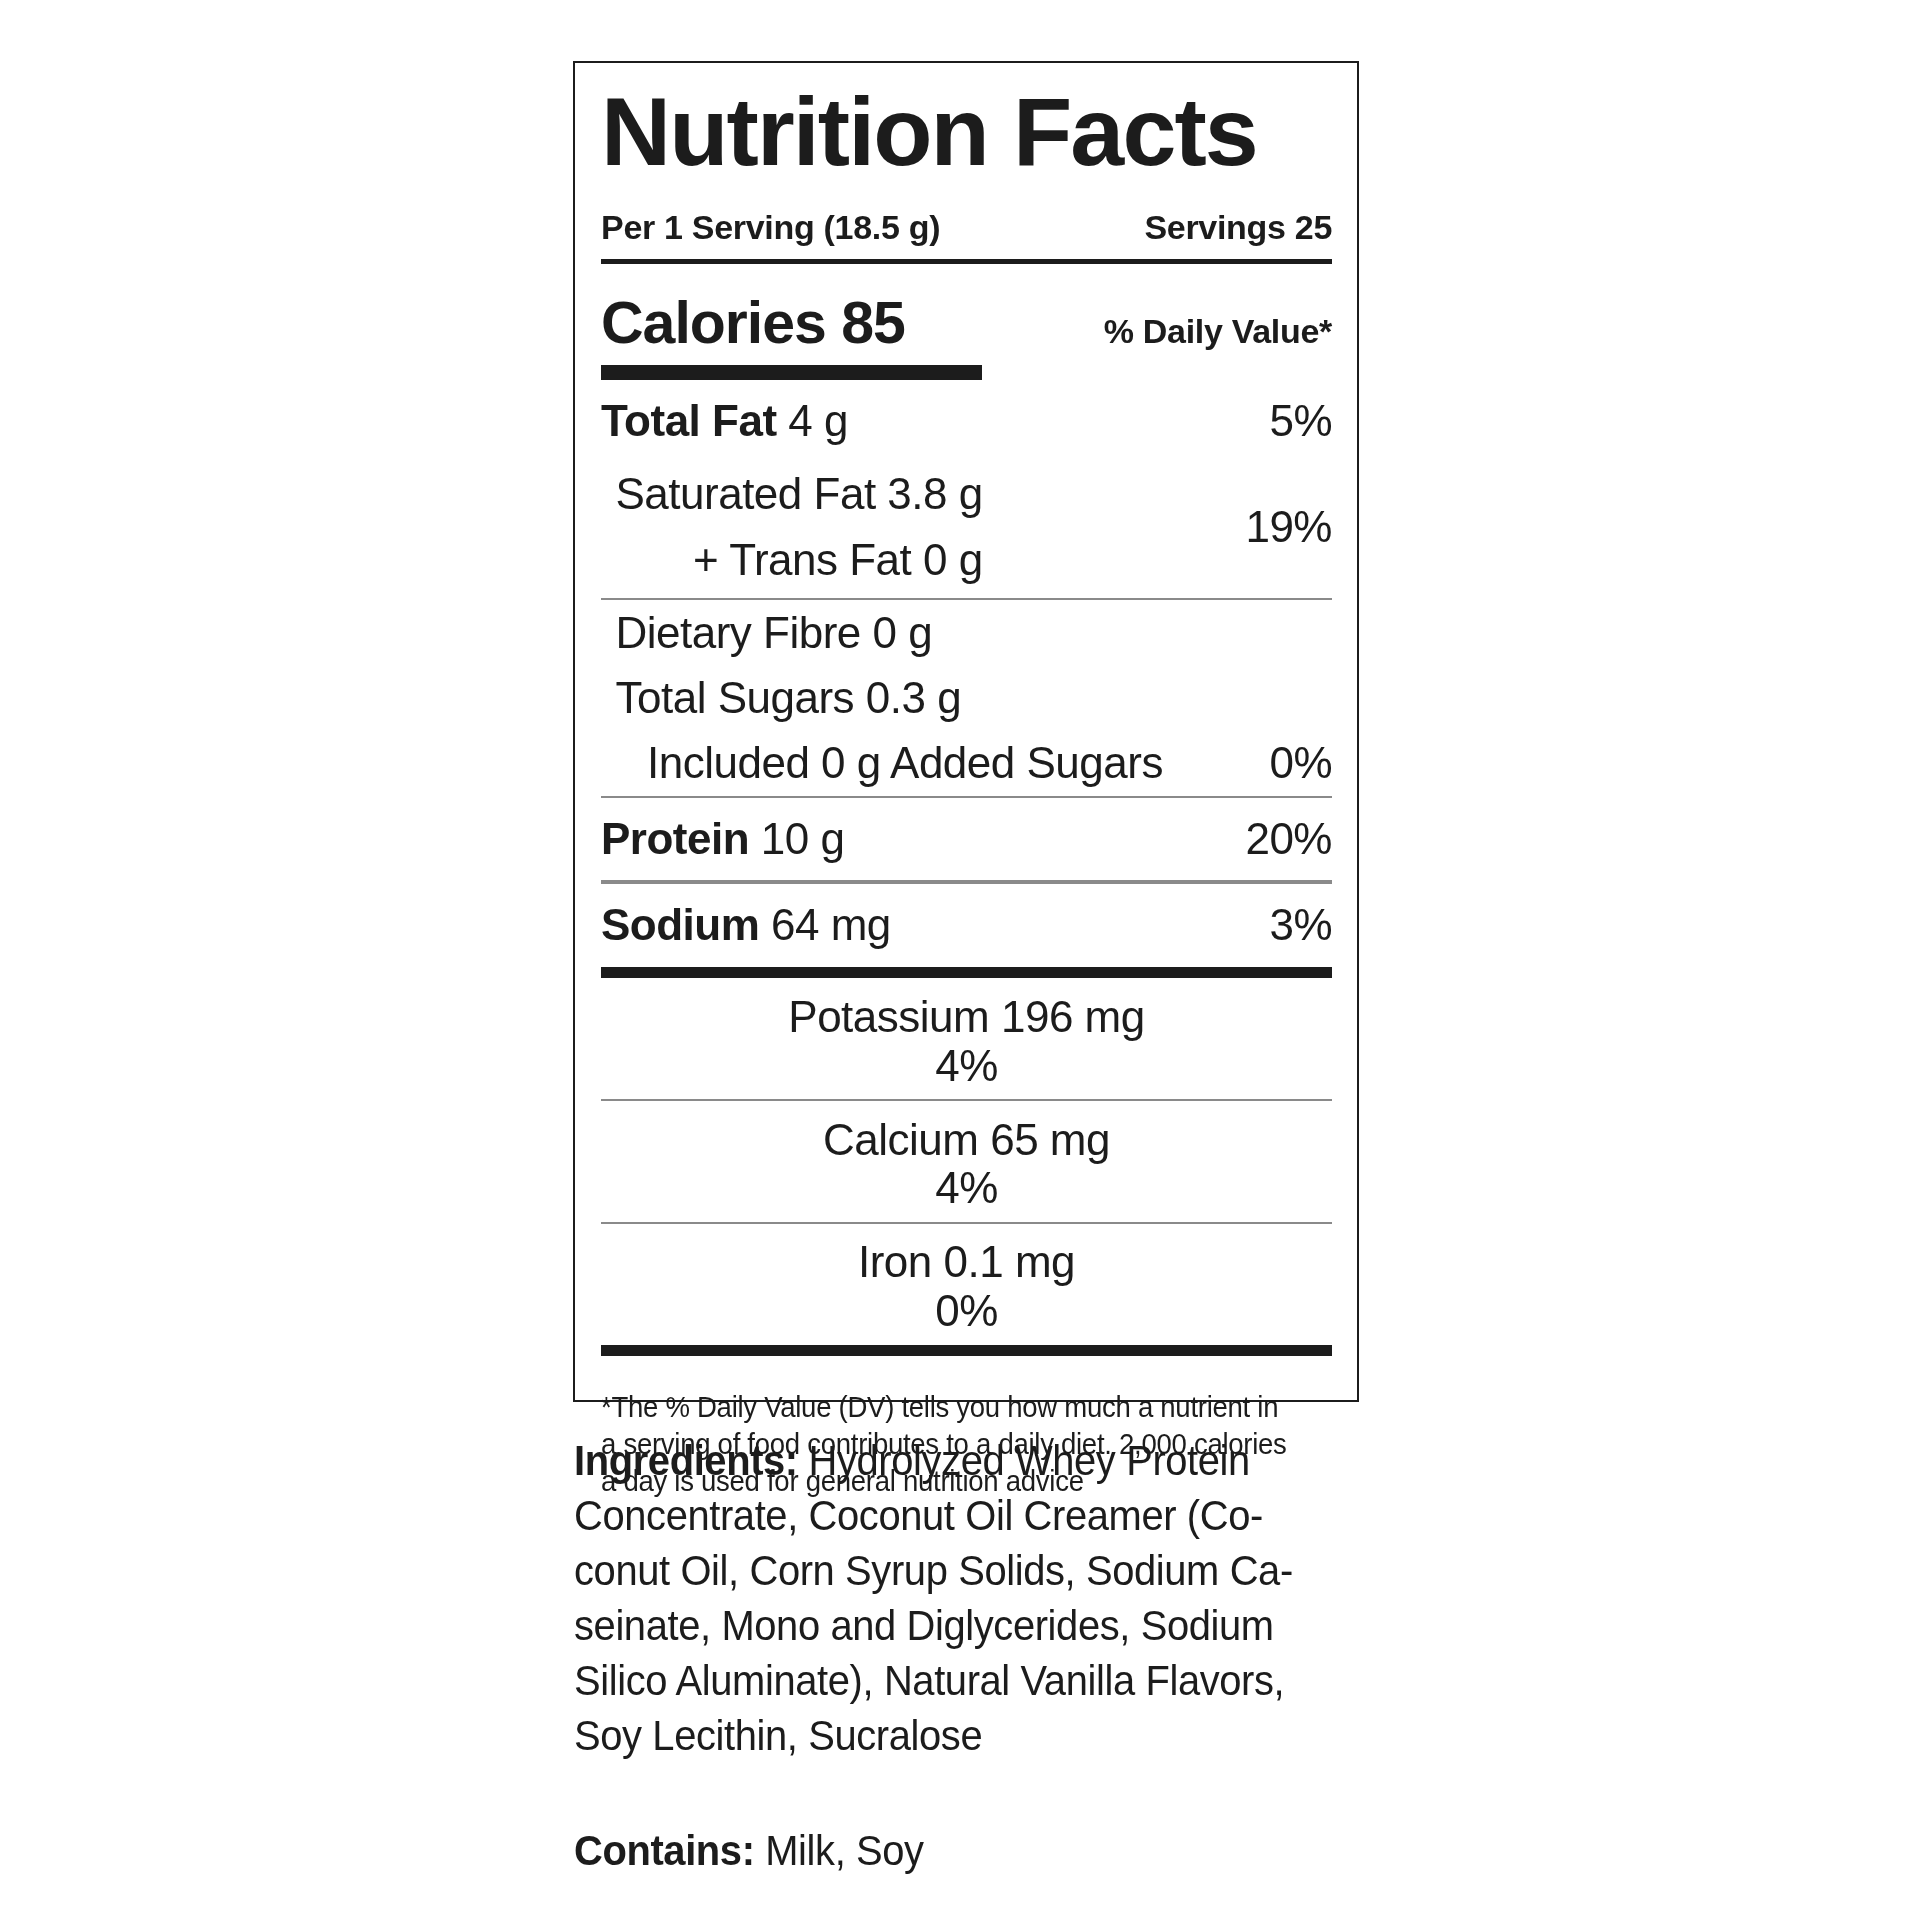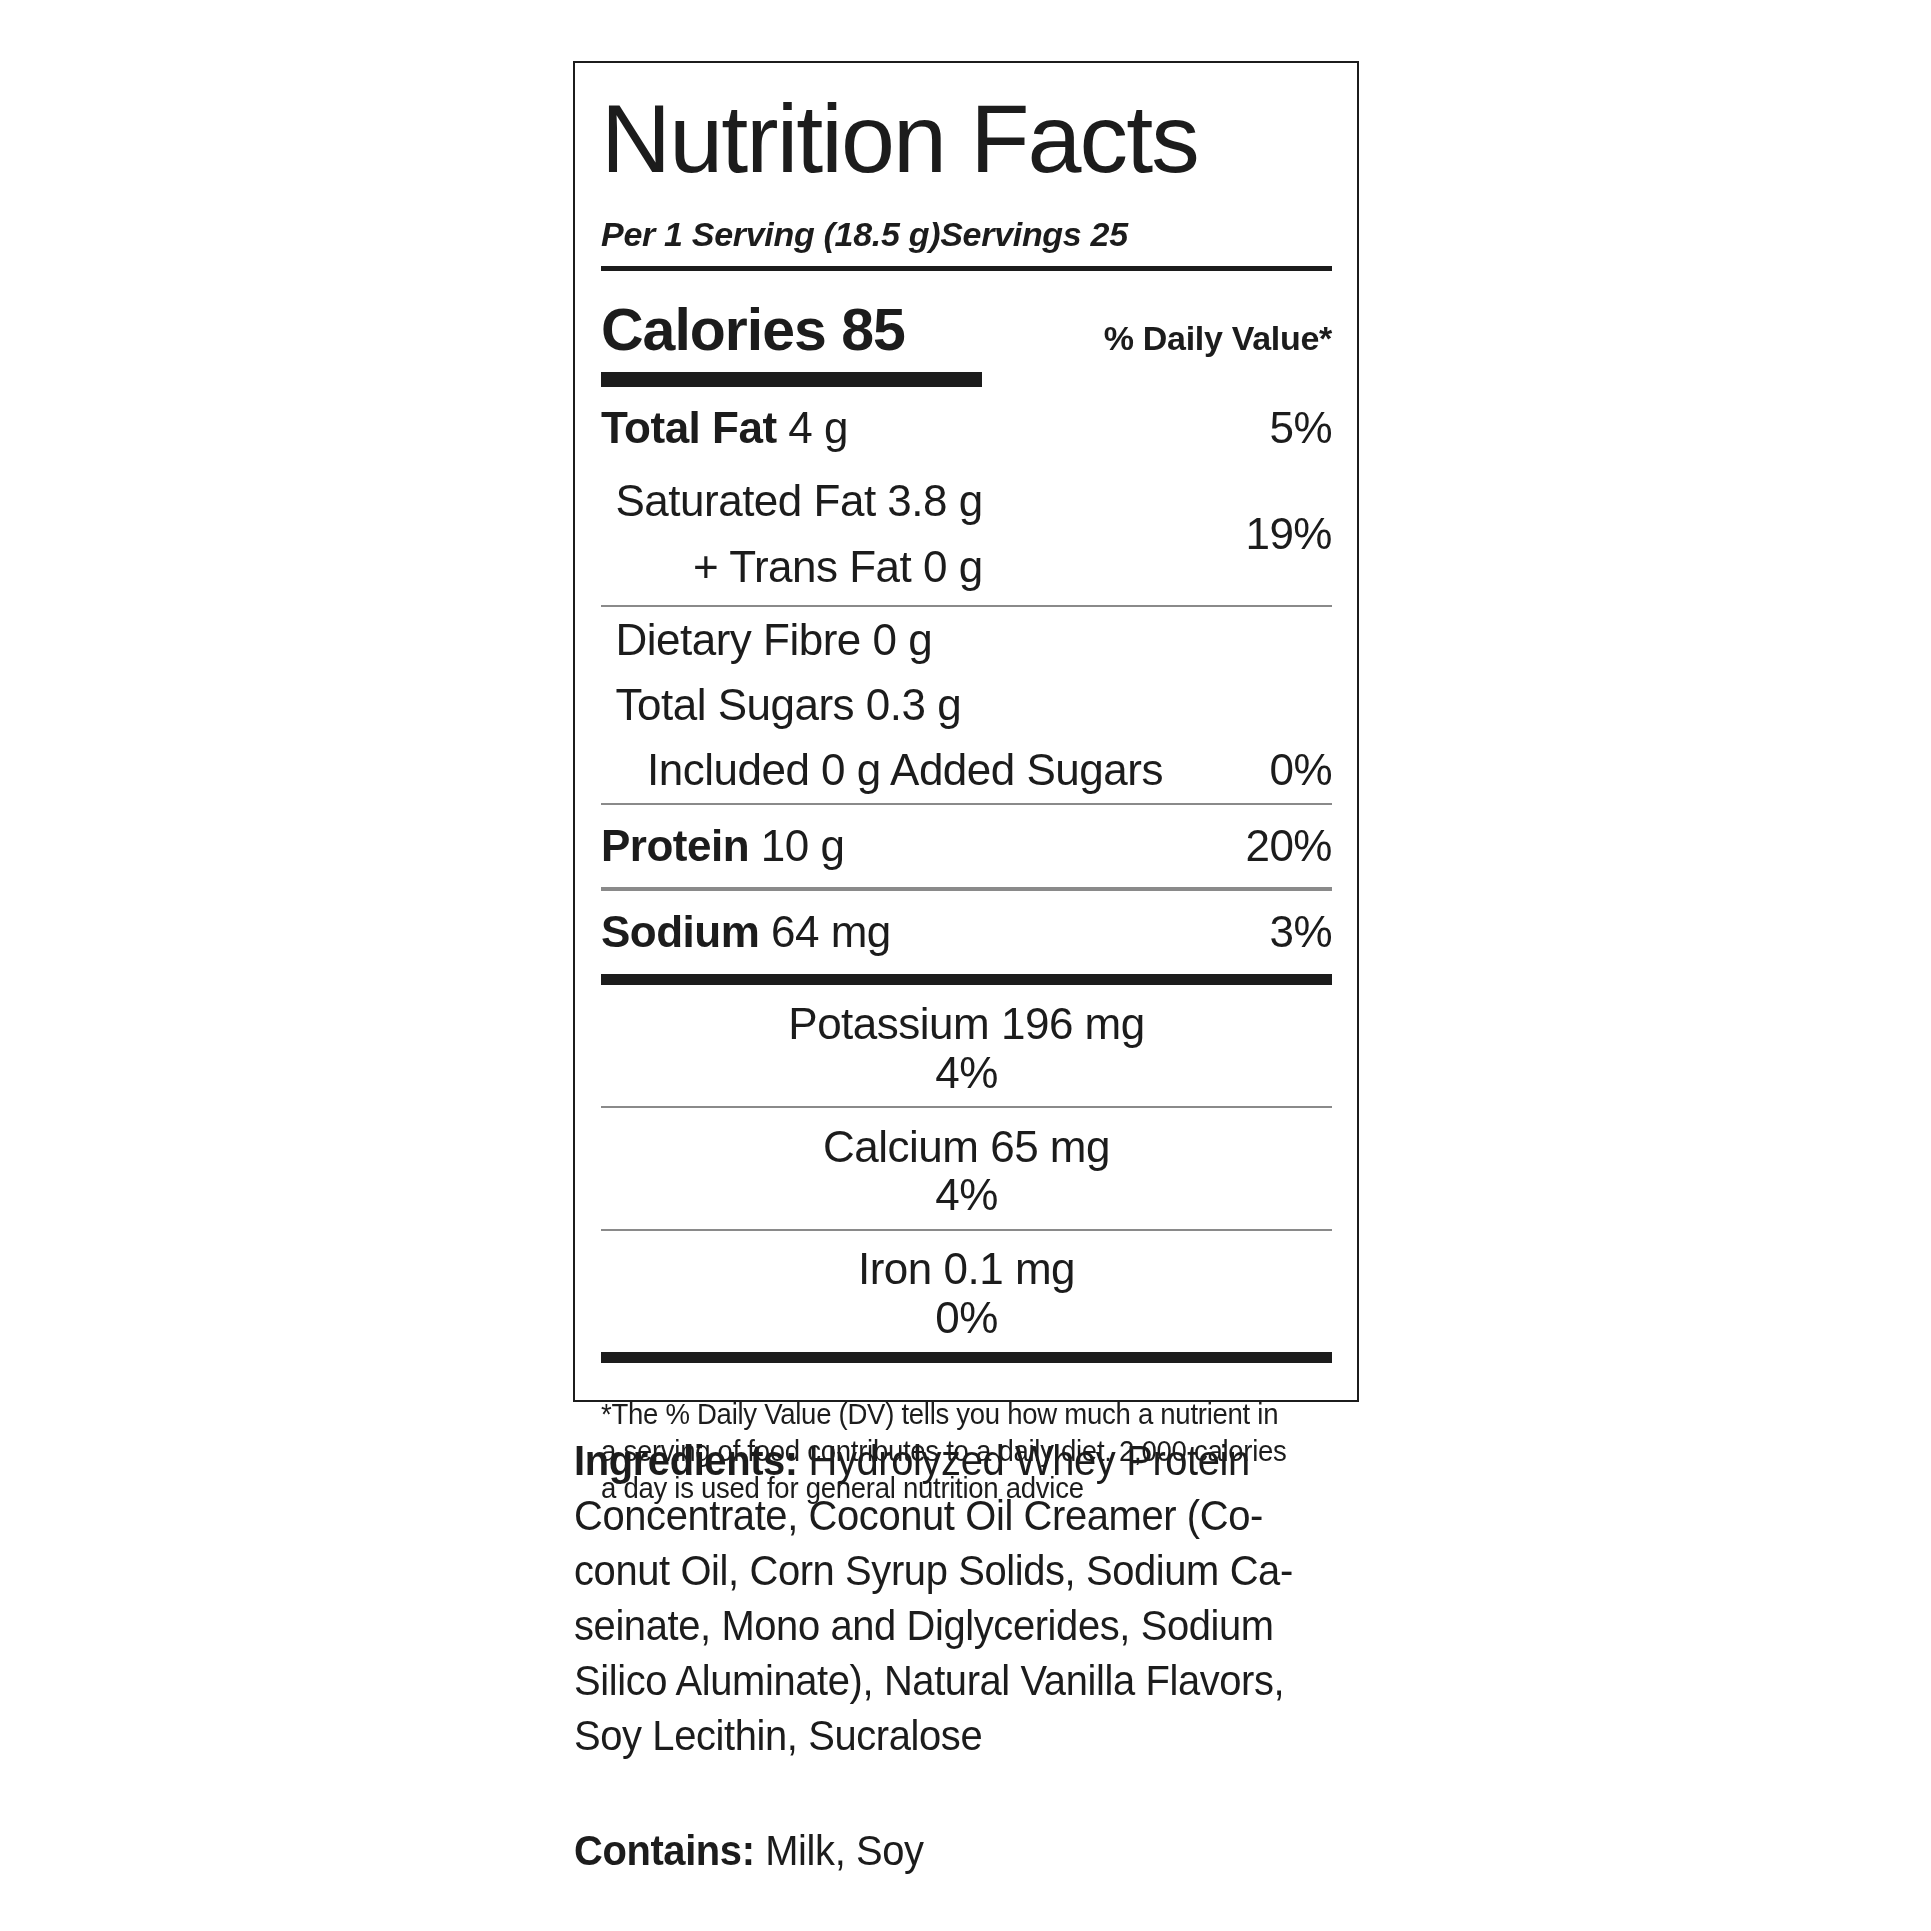--- a/index.html
+++ b/index.html
@@ -6,26 +6,26 @@
   .canvas{
     position:relative;width:1931px;height:1931px;background:#ffffff;
     font-family:"Liberation Sans","DejaVu Sans",sans-serif;color:#1c1c1c;
   }
   .label-box{
     position:absolute;left:573px;top:61px;width:786px;height:1341px;
     border:2.9px solid #1c1c1c;box-sizing:border-box;padding:0 25px 0 26px;
     background:#ffffff;
   }
   .lbl-title{
-    font-size:97px;font-weight:normal;letter-spacing:-1.9px;line-height:1.04;
-    margin-top:26px;white-space:nowrap;
+    font-size:97px;font-weight:bold;letter-spacing:-1.9px;line-height:1.04;
+    margin-top:19px;white-space:nowrap;
   }
   .serving-row{
-    display:flex;align-items:baseline;
-    font-size:34px;font-weight:bold;margin-top:25px;letter-spacing:-0.3px;font-style:italic;
+    display:flex;justify-content:space-between;align-items:baseline;
+    font-size:34px;font-weight:bold;margin-top:25px;letter-spacing:-0.3px;
   }
   .divider-med{height:4.8px;background:#1c1c1c;margin-top:12.6px;}
   .calories-row{
     display:flex;justify-content:space-between;align-items:baseline;margin-top:11.6px;
   }
   .calories-text{font-size:59px;font-weight:bold;letter-spacing:-1px;line-height:1;margin-top:18px;}
   .dv-header{font-size:34px;font-weight:bold;letter-spacing:-0.3px;}
   .calories-bar{height:14.5px;width:381px;background:#1c1c1c;margin-top:12.6px;}
   
   .row{display:flex;justify-content:space-between;align-items:center;

